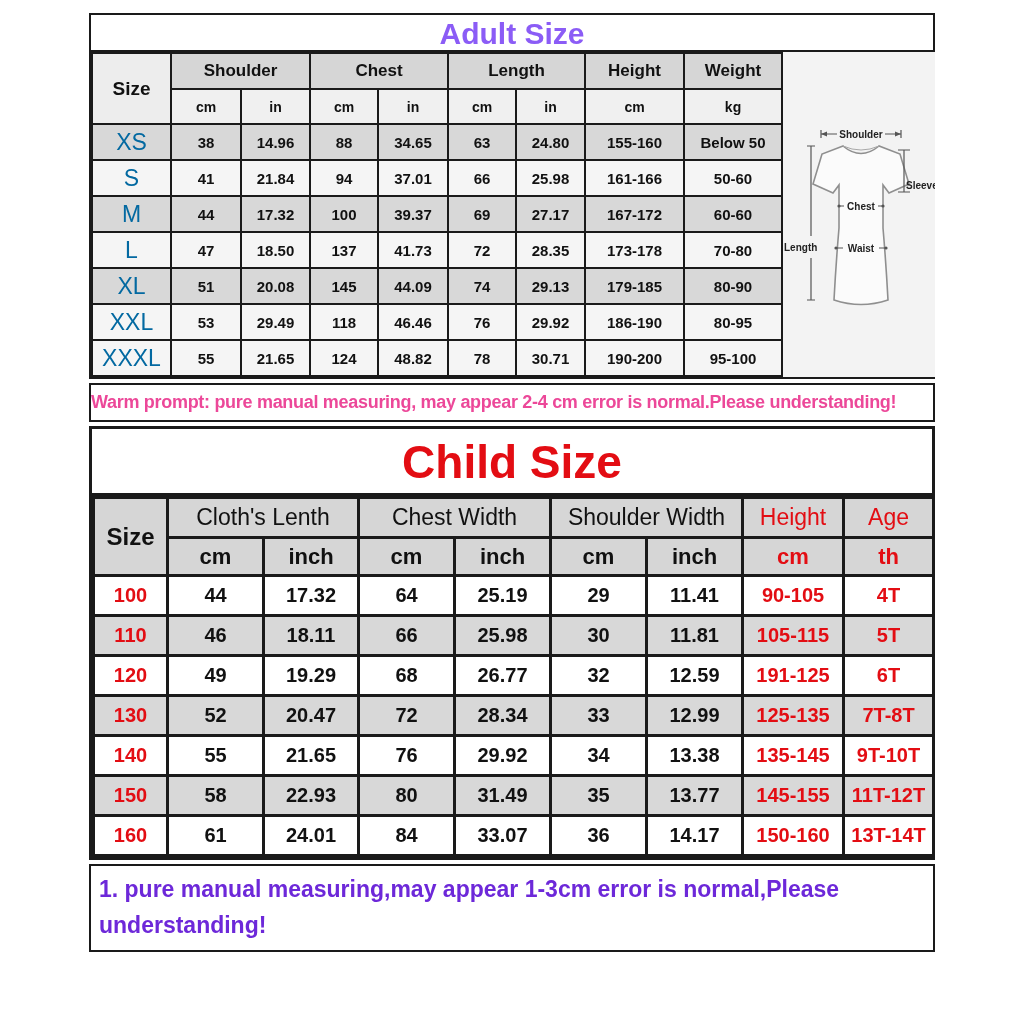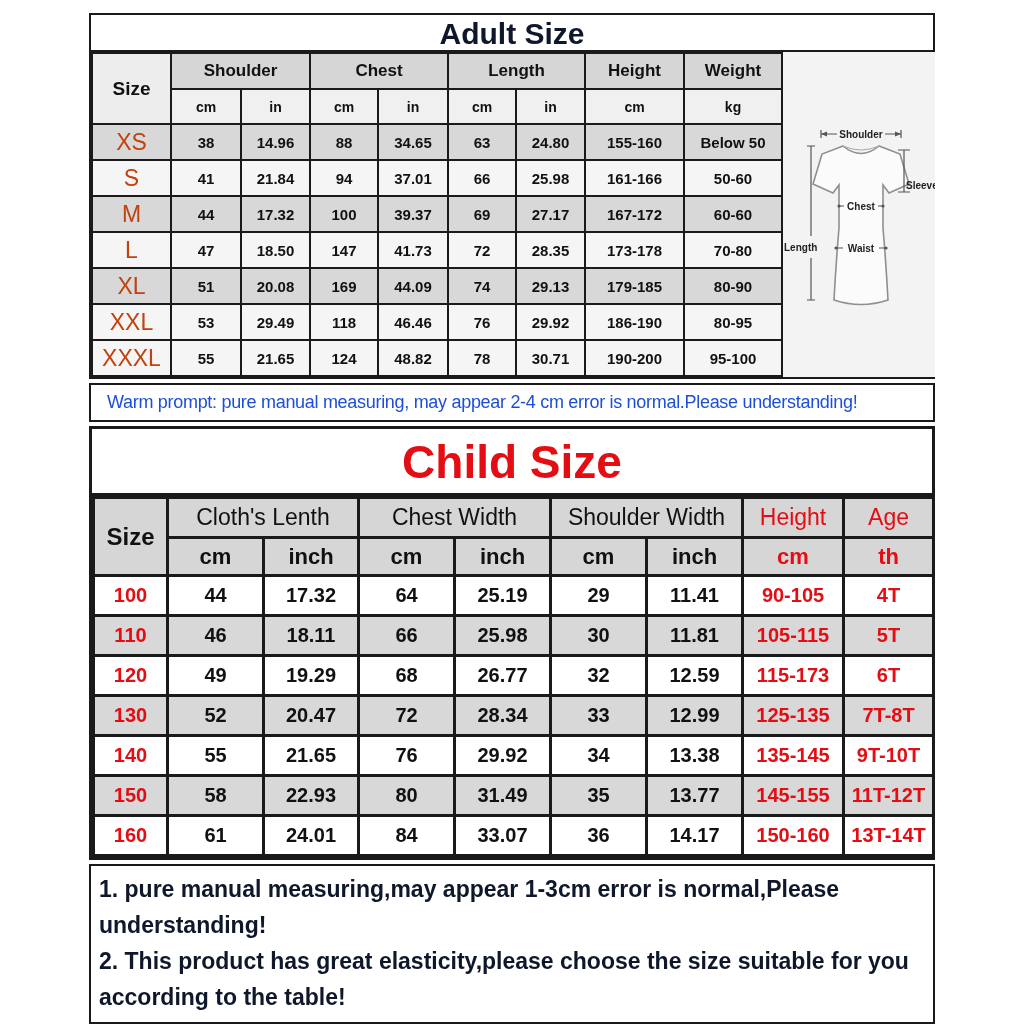--- a/index.html
+++ b/index.html
@@ -9,49 +9,49 @@
     font-family:"Liberation Sans", sans-serif; color:#111;
   }
   .page { width:846px; margin:0 auto; padding-top:13px; }
 
   .boxed2 { border:2px solid #1a1a1a; background:#fff; }
   .boxed3 { border:3px solid #1a1a1a; background:#e5e5e5; }
 
   
   .adult-title {
     height:37px; line-height:37px; text-align:center;
-    font-size:30px; font-weight:bold; color:#0f172a;
+    font-size:30px; font-weight:bold; color:#8b5cf6;
     border-bottom:2px solid #1a1a1a; background:#fff;
   }
   .adult-body { display:flex; }
   table { border-collapse:collapse; table-layout:fixed; }
   .adult-table { width:690px; flex:none; }
   .adult-table th, .adult-table td {
     border:2px solid #1a1a1a; text-align:center; vertical-align:middle; padding:0;
     overflow:hidden; white-space:nowrap;
   }
   .adult-table .group { background:#d6d6d6; font-size:17px; font-weight:bold; height:36px; }
   .adult-table .size-head { background:#ededed; font-size:19px; font-weight:bold; }
   .adult-table .unit { background:#f0f0f0; font-size:14px; font-weight:bold; height:35px; }
   .adult-table td { background:#f5f5f5; font-size:15px; font-weight:bold; height:36px; }
   .adult-table tr.shaded td { background:#d8d8d8; }
-  .adult-table td.col-size { color:#c2410c; font-size:23px; font-weight:400; }
+  .adult-table td.col-size { color:#0369a1; font-size:23px; font-weight:400; }
   .thin-left { border-left:1px solid #b3b3b3 !important; }
 
   .tshirt-panel { flex:1; background:#f3f3f3; position:relative; }
   .tshirt-panel svg { display:block; margin:0 auto; }
   .dim-line { stroke:#555; stroke-width:1.2; fill:none; }
   .shirt-line { stroke:#8f8f8f; stroke-width:1.6; fill:#fbfbfb; }
   .shirt-thin { stroke:#a8a8a8; stroke-width:1; fill:none; }
   .dim-label { font-family:"Liberation Sans",sans-serif; font-size:10px; font-weight:bold; fill:#222; }
 
   
   .warm-box {
-    margin-top:4px; padding:7px 16px;
-    font-size:18px; font-weight:normal; color:#1d4ed8;
+    margin-top:4px; padding:7px 0;
+    font-size:18px; font-weight:bold; color:#ec4899;
     white-space:nowrap; letter-spacing:-0.3px;
   }
 
   
   .child-wrap { margin-top:4px; }
   .child-title {
     height:67px; line-height:67px; text-align:center;
     font-size:46px; font-weight:bold; color:#e30d13;
     border-bottom:3px solid #1a1a1a; background:#fff;
   }
@@ -64,21 +64,21 @@
   .child-table .size-head { background:#d6d6d6; font-size:24px; font-weight:bold; }
   .child-table .unit { background:#d6d6d6; font-size:22px; font-weight:bold; height:38px; }
   .child-table td { background:#ffffff; font-size:20px; font-weight:bold; height:40px; }
   .child-table tr.shaded td { background:#d8d8d8;text-align:center; }
   .child-table .red { color:#e30d13; }
   .child-table td.col-size { color:#e30d13; }
 
   
   .notes-box { margin-top:4px; padding:5px 10px 7px 8px; }
   .notes-box p {
-    margin:0; font-size:23px; font-weight:bold; color:#0f172a; line-height:36px;
+    margin:0; font-size:23px; font-weight:bold; color:#6d28d9; line-height:36px;
   }
 </style>
 </head>
 <body>
 
 <div class="page">
 
   <section class="boxed2">
     <div class="adult-title">Adult Size</div>
     <div class="adult-body">
@@ -146,32 +146,32 @@
               <td class="thin-left">39.37</td>
               <td>69</td>
               <td class="thin-left">27.17</td>
               <td>167-172</td>
               <td>60-60</td>
             </tr>
             <tr>
               <td class="col-size">L</td>
               <td>47</td>
               <td class="thin-left">18.50</td>
-              <td>147</td>
+              <td>137</td>
               <td class="thin-left">41.73</td>
               <td>72</td>
               <td class="thin-left">28.35</td>
               <td>173-178</td>
               <td>70-80</td>
             </tr>
             <tr class="shaded">
               <td class="col-size">XL</td>
               <td>51</td>
               <td class="thin-left">20.08</td>
-              <td>169</td>
+              <td>145</td>
               <td class="thin-left">44.09</td>
               <td>74</td>
               <td class="thin-left">29.13</td>
               <td>179-185</td>
               <td>80-90</td>
             </tr>
             <tr>
               <td class="col-size">XXL</td>
               <td>53</td>
               <td class="thin-left">29.49</td>
@@ -289,21 +289,21 @@
             <td class="red">5T</td>
           </tr>
           <tr>
             <td class="col-size">120</td>
             <td>49</td>
             <td>19.29</td>
             <td>68</td>
             <td>26.77</td>
             <td>32</td>
             <td>12.59</td>
-            <td class="red">115-173</td>
+            <td class="red">191-125</td>
             <td class="red">6T</td>
           </tr>
           <tr class="shaded">
             <td class="col-size">130</td>
             <td>52</td>
             <td>20.47</td>
             <td>72</td>
             <td>28.34</td>
             <td>33</td>
             <td>12.99</td>
@@ -342,16 +342,15 @@
             <td>14.17</td>
             <td class="red">150-160</td>
             <td class="red">13T-14T</td>
           </tr>
         </tbody>
     </table>
   </section>
 
   <div class="notes-box boxed2">
     <p>1. pure manual measuring,may appear 1-3cm error is normal,Please understanding!</p>
-    <p>2. This product has great elasticity,please choose the size suitable for you according to the table!</p>
   </div>
 
 </div>
 
 </body></html>

